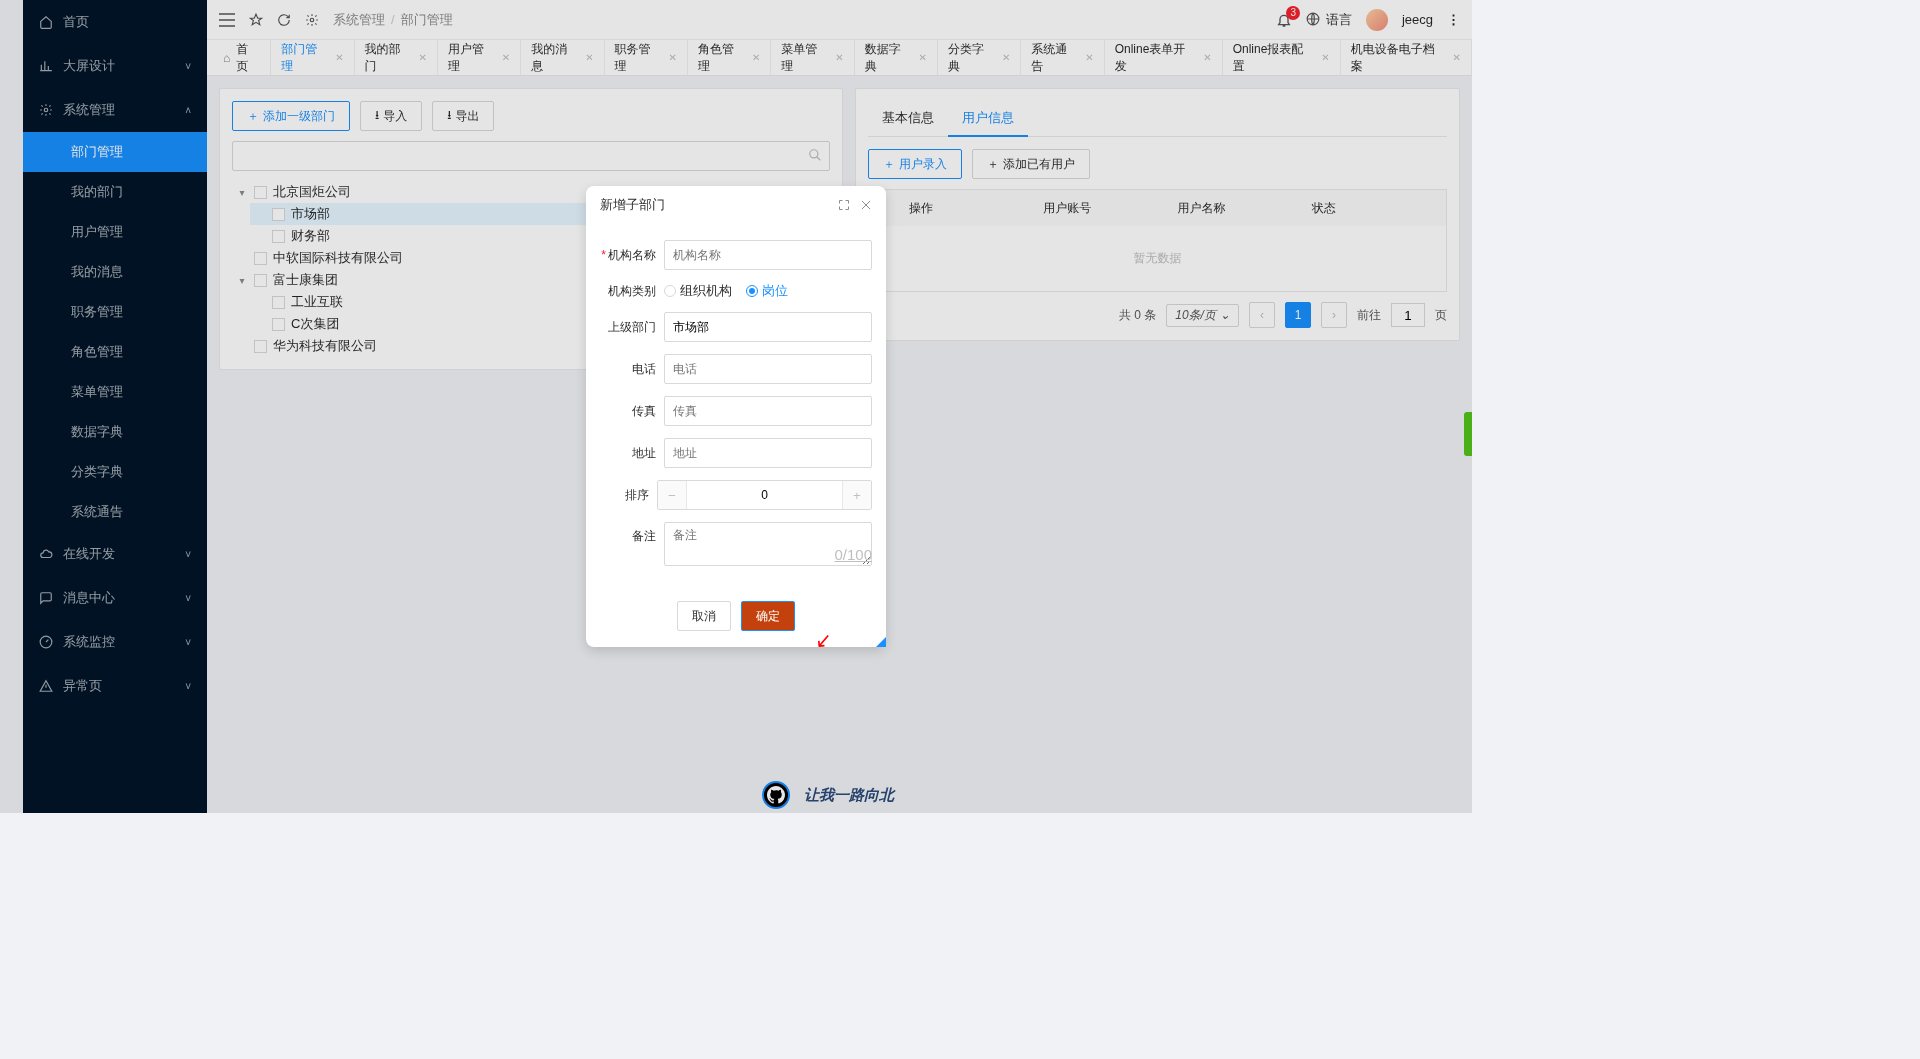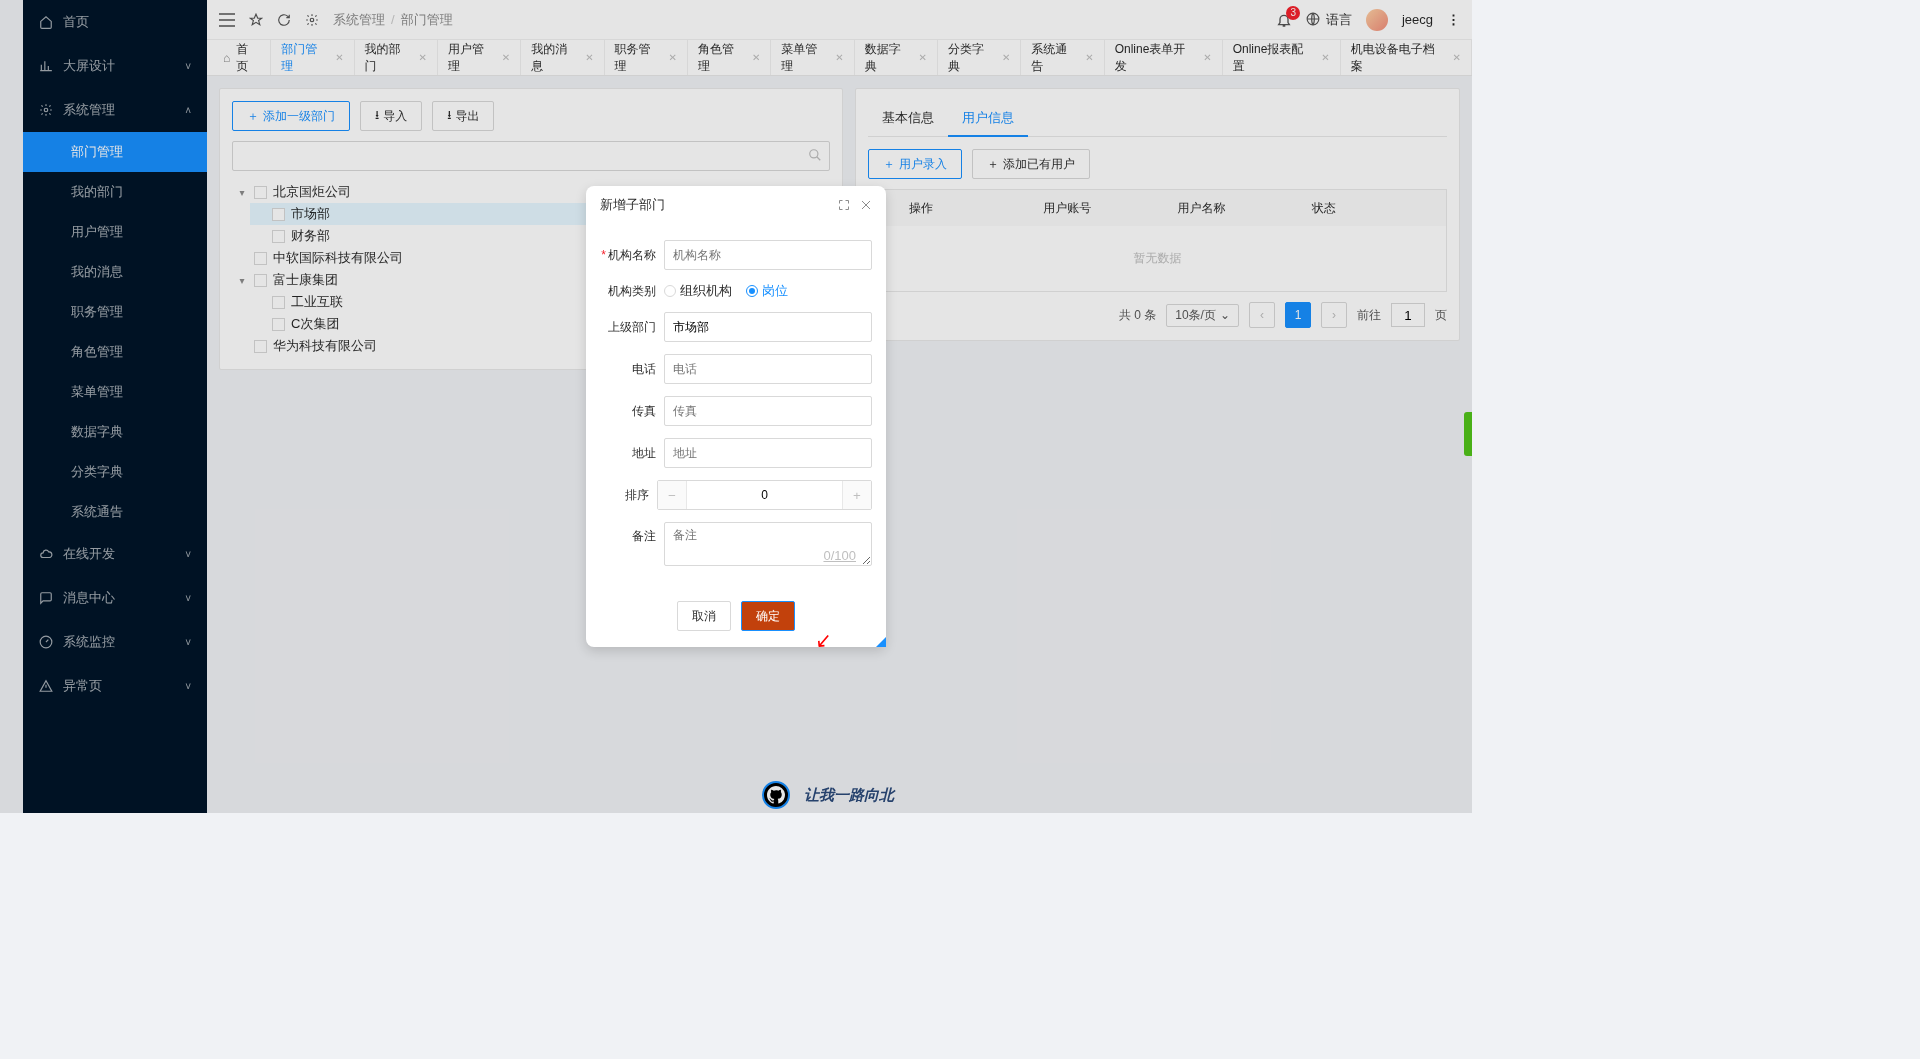--- a/index.html
+++ b/index.html
@@ -57,39 +57,39 @@
 .tabs-head .th { padding: 8px 14px; cursor: pointer; font-size: 13px; }
 .tabs-head .th.active { color: #1890ff; border-bottom: 2px solid #1890ff; margin-bottom: -1px; }
 
 .table { border: 1px solid #e8e8e8; }
 .thead { display: flex; background: #fafafa; height: 36px; align-items: center; }
 .thead .cell { flex: 1; text-align: left; font-size: 12px; color: rgba(0,0,0,0.85); }
 .thead .cell.cb-col { flex: 0 0 40px; }
 .empty { text-align: center; padding: 24px; color: #bfbfbf; font-size: 12px; }
 
 .pager { display: flex; align-items: center; justify-content: flex-end; margin-top: 10px; gap: 10px; font-size: 12px; color: #595959; }
-.pager .sel { border: 1px solid #d9d9d9; padding: 2px 8px; border-radius: 2px; display: inline-flex; align-items: center; gap: 4px; }
+.pager .sel { border: 1px solid #d9d9d9; padding: 2px 8px; border-radius: 2px; display: inline-flex; align-items: center; gap: 4px; font-style: italic; }
 .pager .pg-btn { width: 26px; height: 26px; border: 1px solid #d9d9d9; display: inline-flex; align-items: center; justify-content: center; border-radius: 2px; color: #bfbfbf; }
 .pager .pg-btn.active { background: #1890ff; border-color: #1890ff; color: #fff; }
 .pager input { width: 34px; height: 24px; border: 1px solid #d9d9d9; text-align: center; }
 
 .mask { position: absolute; inset: 0; background: rgba(0,0,0,0.10); display: flex; align-items: flex-start; justify-content: center; }
 .modal { width: 300px; background: #fff; margin-top: 186px; border-radius: 8px; box-shadow: 0 4px 12px rgba(0,0,0,0.15); position: relative; }
 .modal-head { display: flex; align-items: center; padding: 10px 14px; border-bottom: none; }
 .modal-head .title { font-size: 13px; color: rgba(0,0,0,0.85); }
 .modal-head .right { margin-left: auto; display: flex; gap: 10px; color: #8c8c8c; }
 .modal-body { padding: 4px 14px 10px; }
 .form-row { display: flex; align-items: center; margin: 12px 0; }
 .form-row .lbl { width: 56px; text-align: right; font-size: 12px; color: rgba(0,0,0,0.85); margin-right: 8px; }
 .form-row .lbl .req { color: #f5222d; margin-right: 2px; }
 .form-row .ctl { flex: 1; }
 .form-row input[type=text] { width: 100%; height: 30px; border: 1px solid #d9d9d9; border-radius: 2px; padding: 0 8px; font-size: 12px; }
 .form-row textarea { width: 100%; height: 44px; border: 1px solid #d9d9d9; border-radius: 2px; padding: 4px 8px; font-size: 12px; resize: both; }
 .txt-wrap { position: relative; }
-.txt-count { position: absolute; right: 16px; bottom: 6px; font-size: 13px; color: #bfbfbf; text-decoration: underline; }
+.txt-count { position: absolute; right: 0; bottom: 6px; font-size: 15px; color: #bfbfbf; text-decoration: underline; }
 .radio-row { display: flex; gap: 14px; align-items: center; }
 .radio { width: 12px; height: 12px; border-radius: 50%; border: 1px solid #d9d9d9; display: inline-flex; align-items: center; justify-content: center; }
 .radio.checked { border-color: #1890ff; }
 .radio.checked::after { content: ""; width: 6px; height: 6px; background: #1890ff; border-radius: 50%; }
 .radio-lbl.checked { color: #1890ff; }
 .num-input { display: flex; height: 30px; border: 1px solid #d9d9d9; border-radius: 2px; }
 .num-input button { width: 28px; border: none; background: #fafafa; color: #bfbfbf; cursor: pointer; }
 .num-input input { flex: 1; border: none; text-align: center; border-left: 1px solid #e8e8e8; border-right: 1px solid #e8e8e8; font-size: 12px; }
 .modal-foot { display: flex; justify-content: center; gap: 10px; padding: 10px 14px 16px; }
 .resize-handle { position: absolute; right: 0; bottom: 0; width: 0; height: 0; border-style: solid; border-width: 0 0 10px 10px; border-color: transparent transparent #1890ff transparent; }

